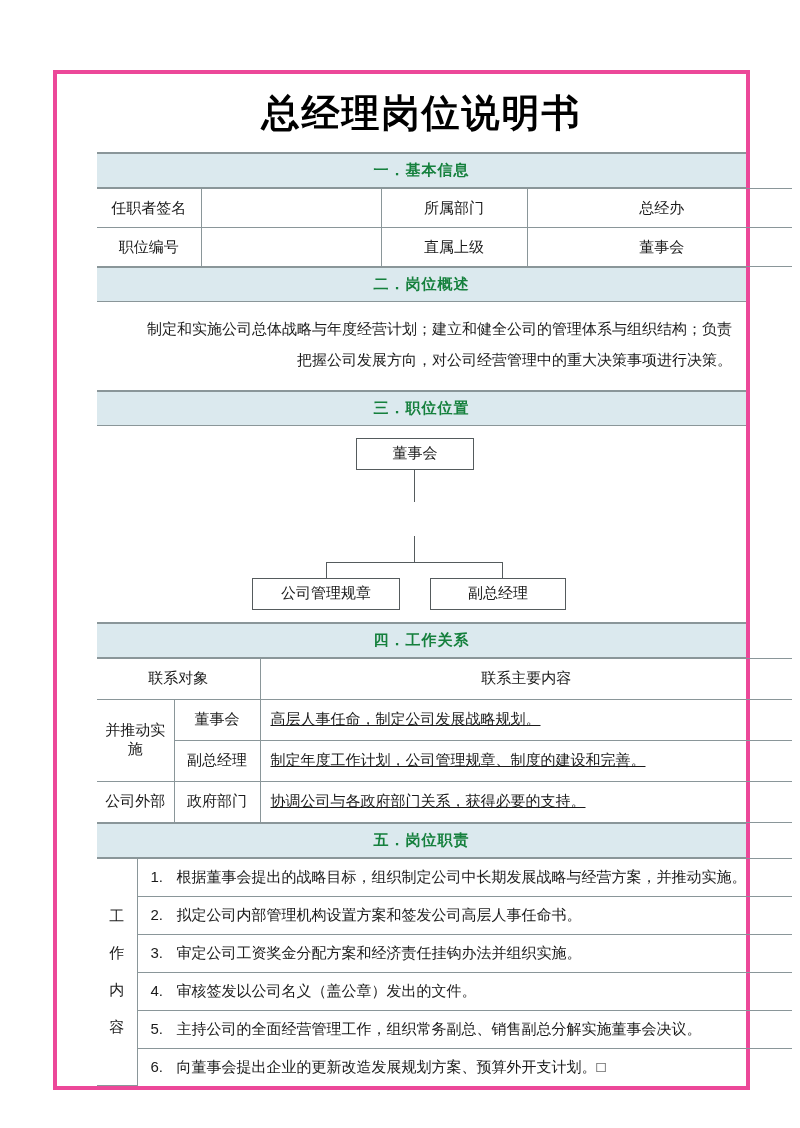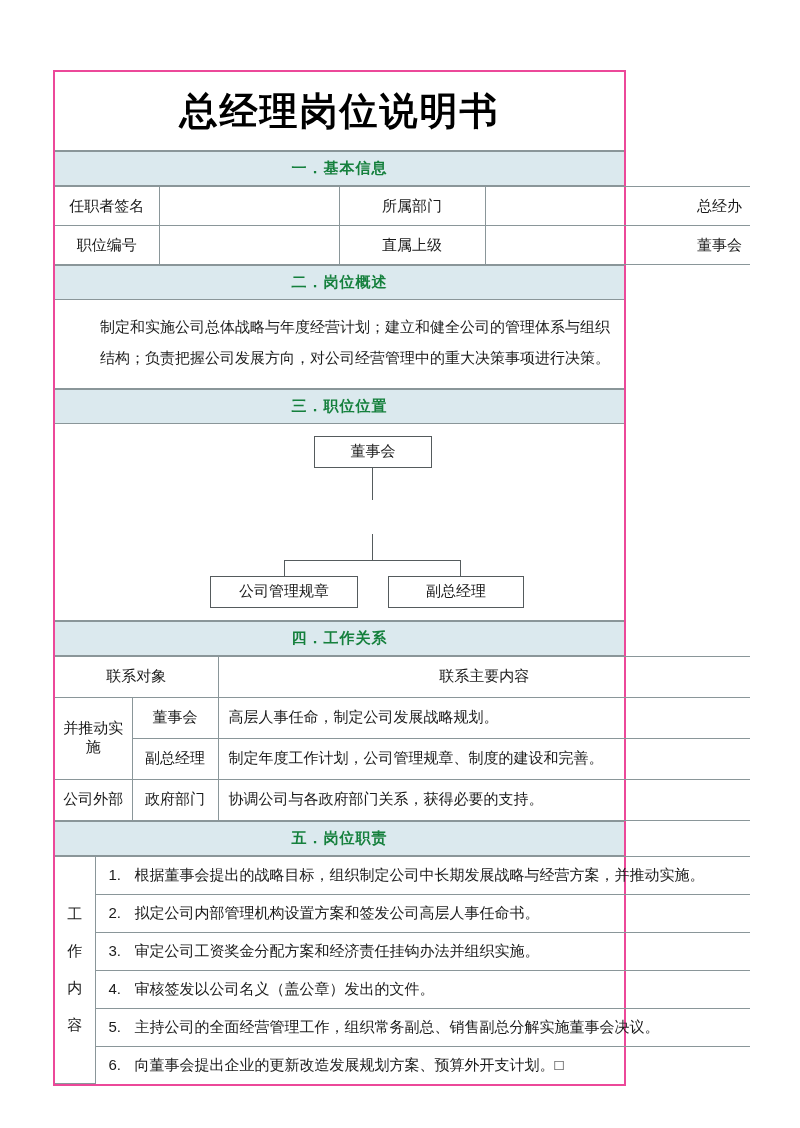--- a/index.html
+++ b/index.html
@@ -13,24 +13,25 @@
     font-family: "Liberation Sans", "DejaVu Sans", sans-serif;
     color: #1a1a1a;
     position: relative;
     overflow: hidden;
   }
 
   .doc {
     position: absolute;
     left: 53px;
     top: 70px;
-    width: 573px;
-    border: 2px solid #ec4899;
+    width: 697px;
+    border: 4px solid #ec4899;
     box-sizing: border-box;
     background: #ffffff;
+    padding-left: 40px;
   }
 
   
   .title-row {
     border-bottom: 1px solid #8a9699;
     height: 78px;
     display: flex;
     align-items: center;
     justify-content: center;
     background: #ffffff;
@@ -65,21 +66,21 @@
   }
   table.grid td {
     border: 1px solid #8a9699;
     font-size: 15px;
     color: #1a1a1a;
     padding: 0 8px;
     height: 38px;
     vertical-align: middle;
   }
   table.grid td.c { text-align: center; }
-  table.grid td.l { text-align: right; padding-left: 12px; margin-left: 20px; }
+  table.grid td.l { text-align: center; padding-left: 12px; margin-left: 20px; }
   table.grid td.blank { background: #ffffff; }
 
   
   table.grid tr td:first-child { border-left: none; }
   table.grid tr td:last-child  { border-right: none; }
 
   
   .para-cell {
     border-bottom: 1px solid #8a9699;
     padding: 12px 14px 14px 14px;
@@ -132,21 +133,21 @@
     border: 1px solid #8a9699;
     font-size: 15px;
     color: #1a1a1a;
     height: 38px;
     vertical-align: middle;
     margin-top: 10px;
   }
   table.rel tr td:first-child { border-left: none; }
   table.rel tr td:last-child  { border-right: none; }
   table.rel td.hc { text-align: center; }
-  table.rel td.body { text-align: left; padding-left: 10px; }
+  table.rel td.body { text-align: left; padding-left: 10px; text-decoration: underline; }
 
   
   table.duty { width: 100%; border-collapse: collapse; table-layout: fixed; }
   table.duty td {
     border: 1px solid #8a9699;
     font-size: 15px;
     color: #1a1a1a;
     height: 35px;
     vertical-align: middle;
   }

